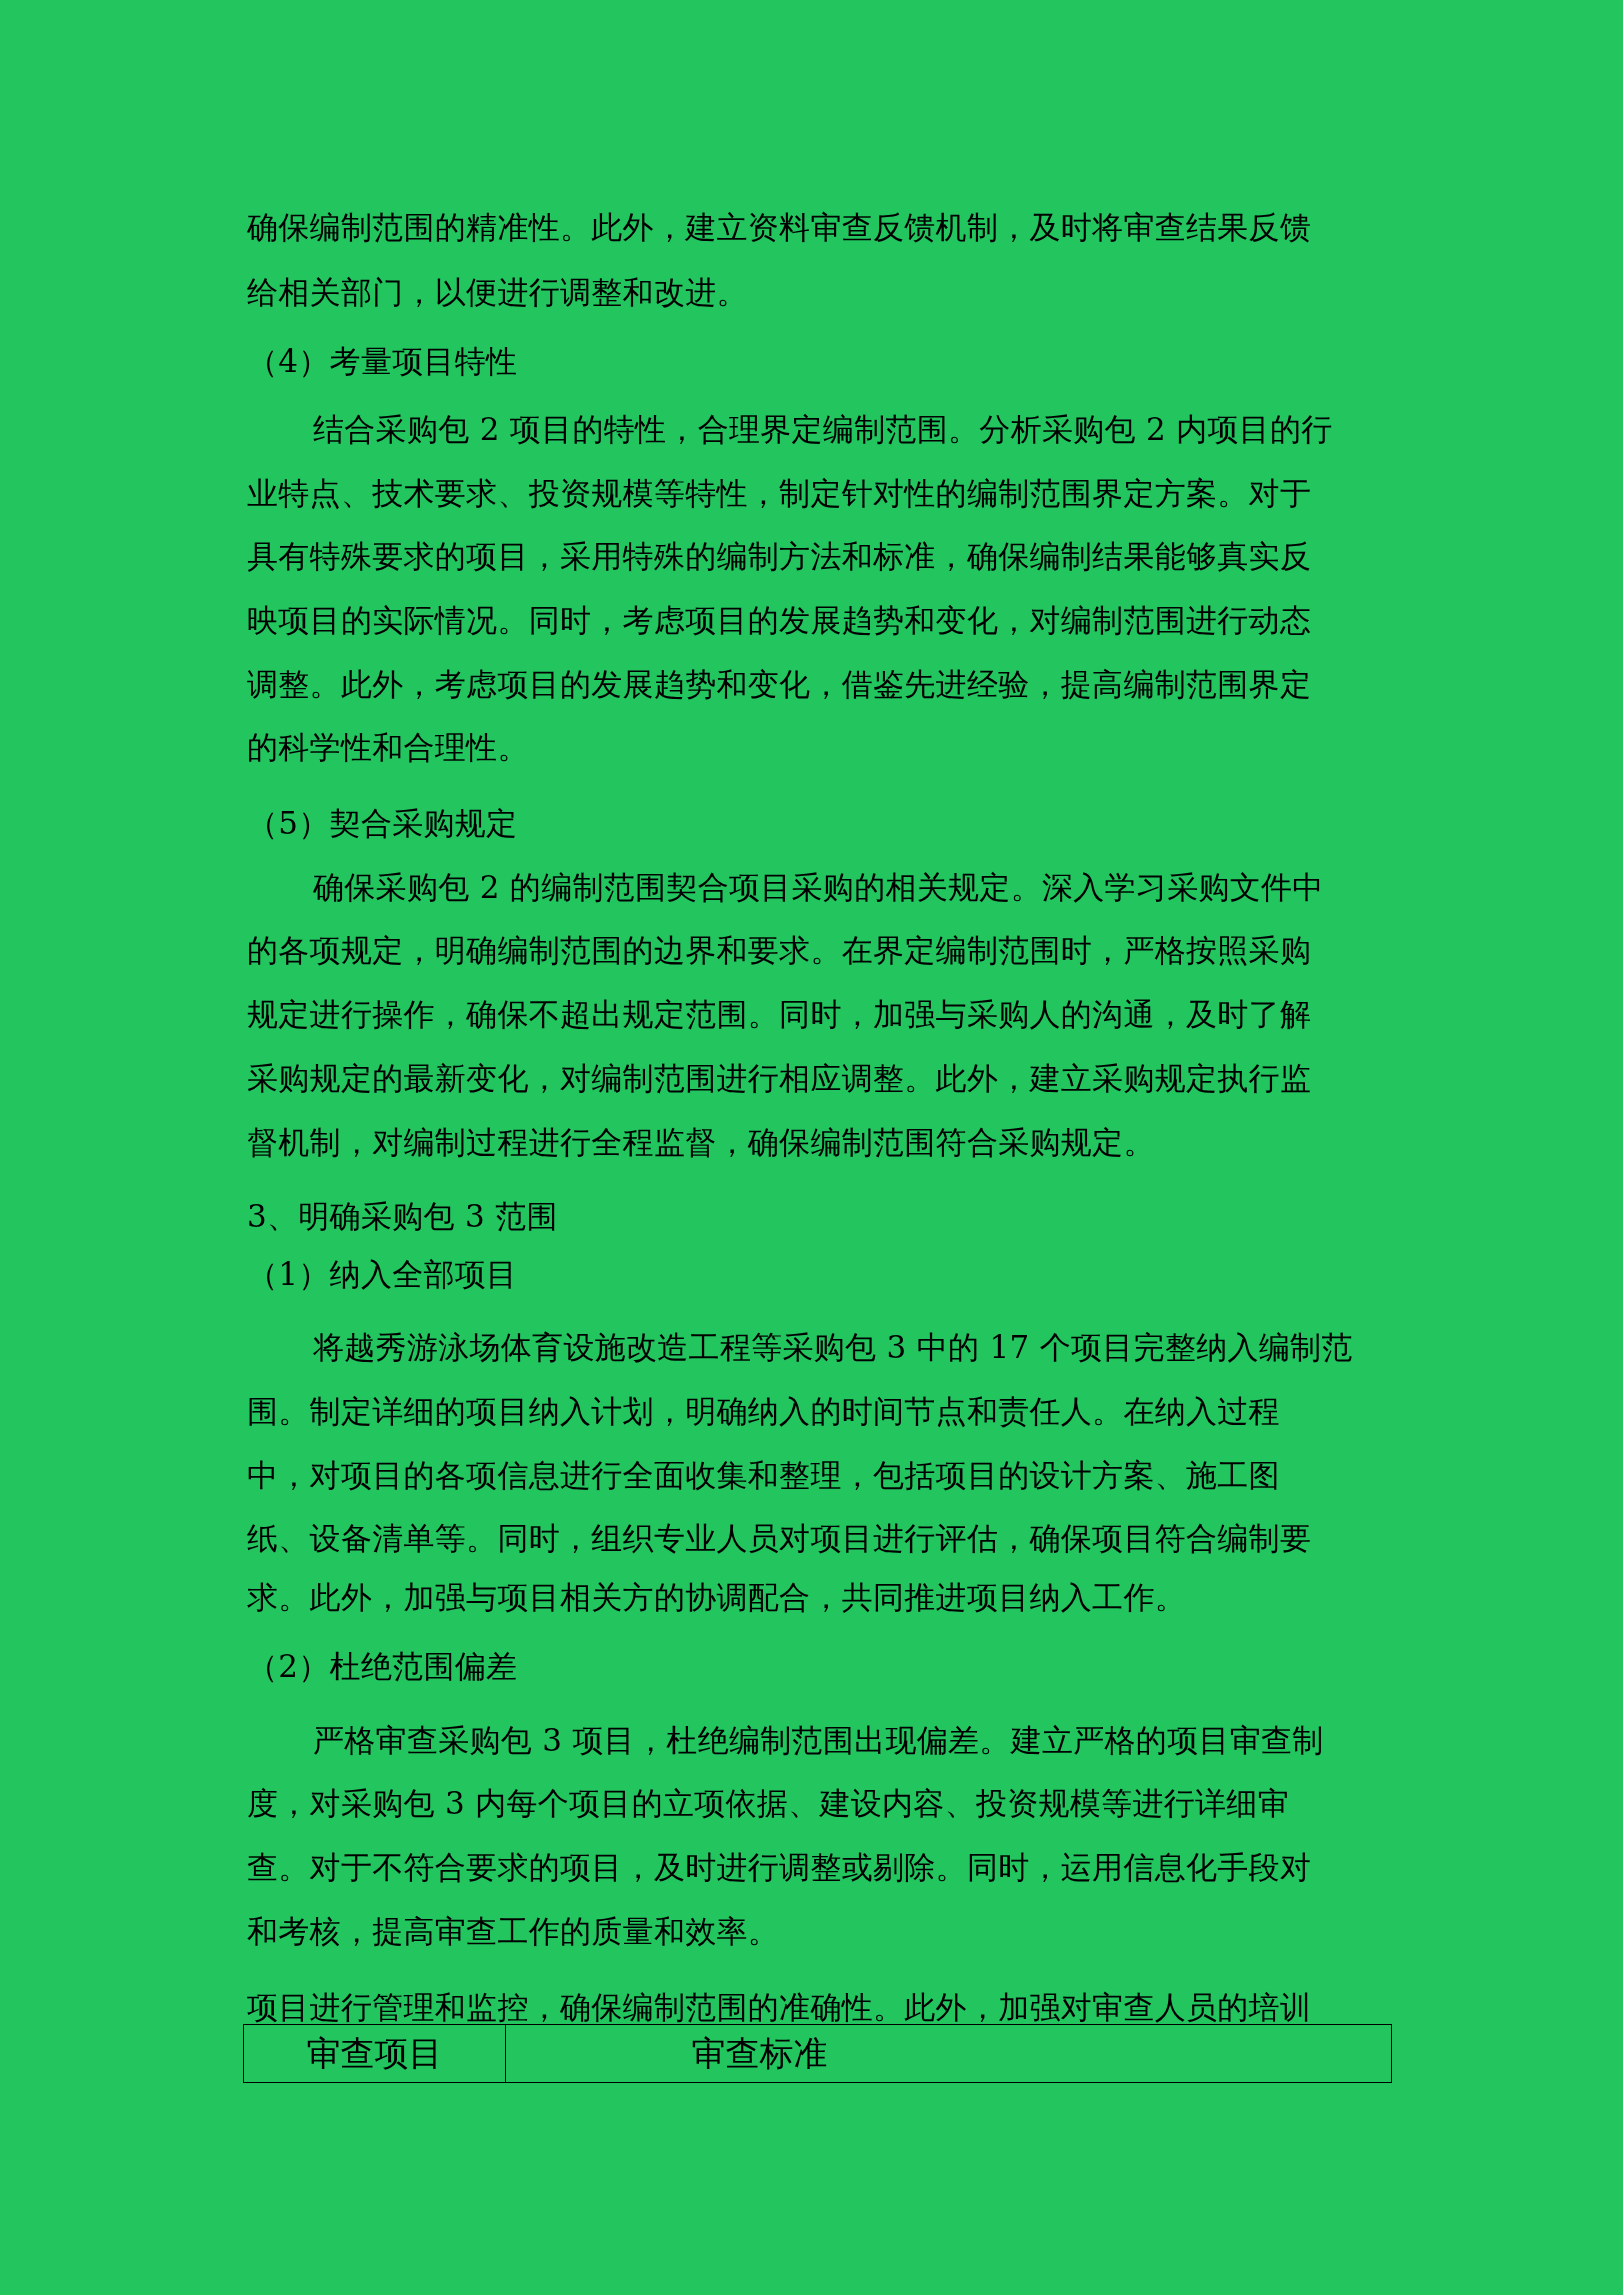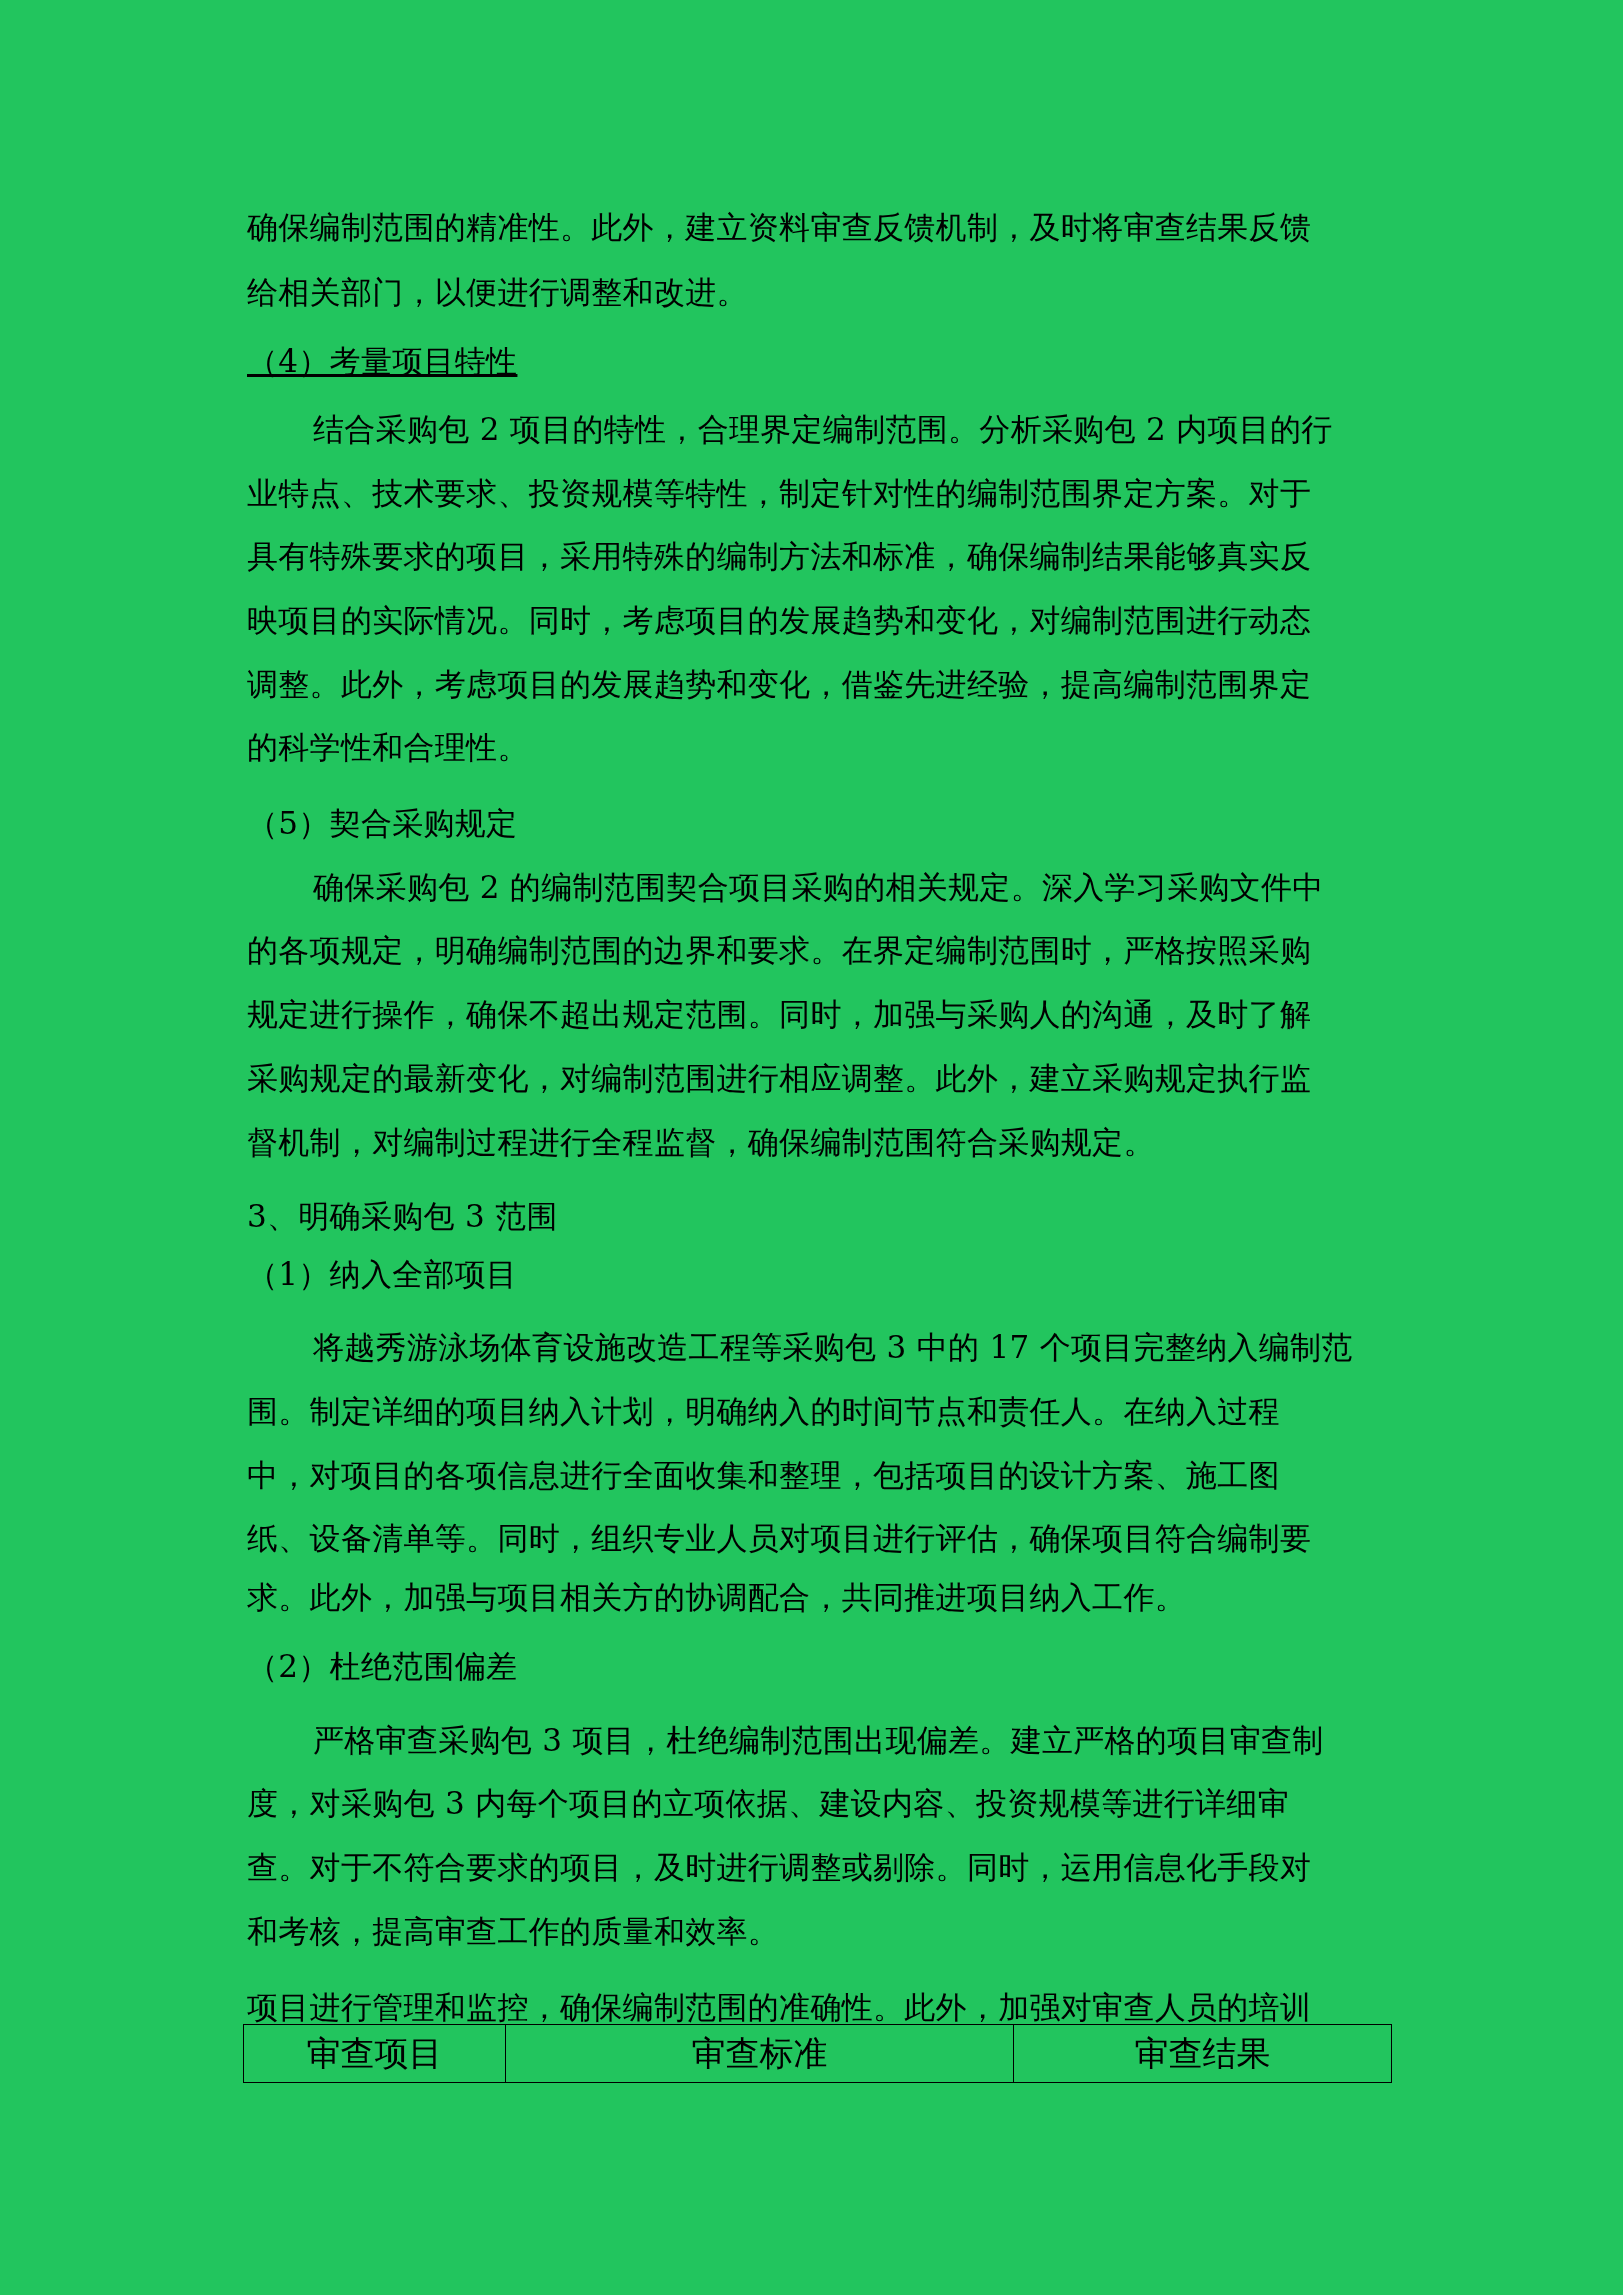--- a/index.html
+++ b/index.html
@@ -42,21 +42,21 @@
   .c2 { width: 508px; }
   .c3 { flex: 1; }
 </style>
 </head>
 <body>
 
 <div class="page">
   <div id="lines">
       <div class="line" style="top: 208px;">确保编制范围的精准性。此外，建立资料审查反馈机制，及时将审查结果反馈</div>
       <div class="line" style="top: 273px;">给相关部门，以便进行调整和改进。</div>
-      <div class="line" style="top: 342px; text-decoration: underline;">（4）考量项目特性</div>
+      <div class="line" style="top: 342px;">（4）考量项目特性</div>
       <div class="line indent" style="top: 410px;">结合采购包 2 项目的特性，合理界定编制范围。分析采购包 2 内项目的行</div>
       <div class="line" style="top: 474px;">业特点、技术要求、投资规模等特性，制定针对性的编制范围界定方案。对于</div>
       <div class="line" style="top: 537px;">具有特殊要求的项目，采用特殊的编制方法和标准，确保编制结果能够真实反</div>
       <div class="line" style="top: 601px;">映项目的实际情况。同时，考虑项目的发展趋势和变化，对编制范围进行动态</div>
       <div class="line" style="top: 665px;">调整。此外，考虑项目的发展趋势和变化，借鉴先进经验，提高编制范围界定</div>
       <div class="line" style="top: 728px;">的科学性和合理性。</div>
       <div class="line" style="top: 804px;">（5）契合采购规定</div>
       <div class="line indent" style="top: 868px;">确保采购包 2 的编制范围契合项目采购的相关规定。深入学习采购文件中</div>
       <div class="line" style="top: 931px;">的各项规定，明确编制范围的边界和要求。在界定编制范围时，严格按照采购</div>
       <div class="line" style="top: 995px;">规定进行操作，确保不超出规定范围。同时，加强与采购人的沟通，及时了解</div>
@@ -73,16 +73,15 @@
       <div class="line indent" style="top: 1721px;">严格审查采购包 3 项目，杜绝编制范围出现偏差。建立严格的项目审查制</div>
       <div class="line" style="top: 1784px;">度，对采购包 3 内每个项目的立项依据、建设内容、投资规模等进行详细审</div>
       <div class="line" style="top: 1848px;">查。对于不符合要求的项目，及时进行调整或剔除。同时，运用信息化手段对</div>
       <div class="line" style="top: 1988px;">项目进行管理和监控，确保编制范围的准确性。此外，加强对审查人员的培训</div>
       <div class="line" style="top: 1912px;">和考核，提高审查工作的质量和效率。</div>
     </div>
 
   <div class="table">
     <div class="cell c1">审查项目</div>
     <div class="cell c2">审查标准</div>
-    <div class="cell c3">审查结果</div>
   </div>
 </div>
 
 
 </body></html>

